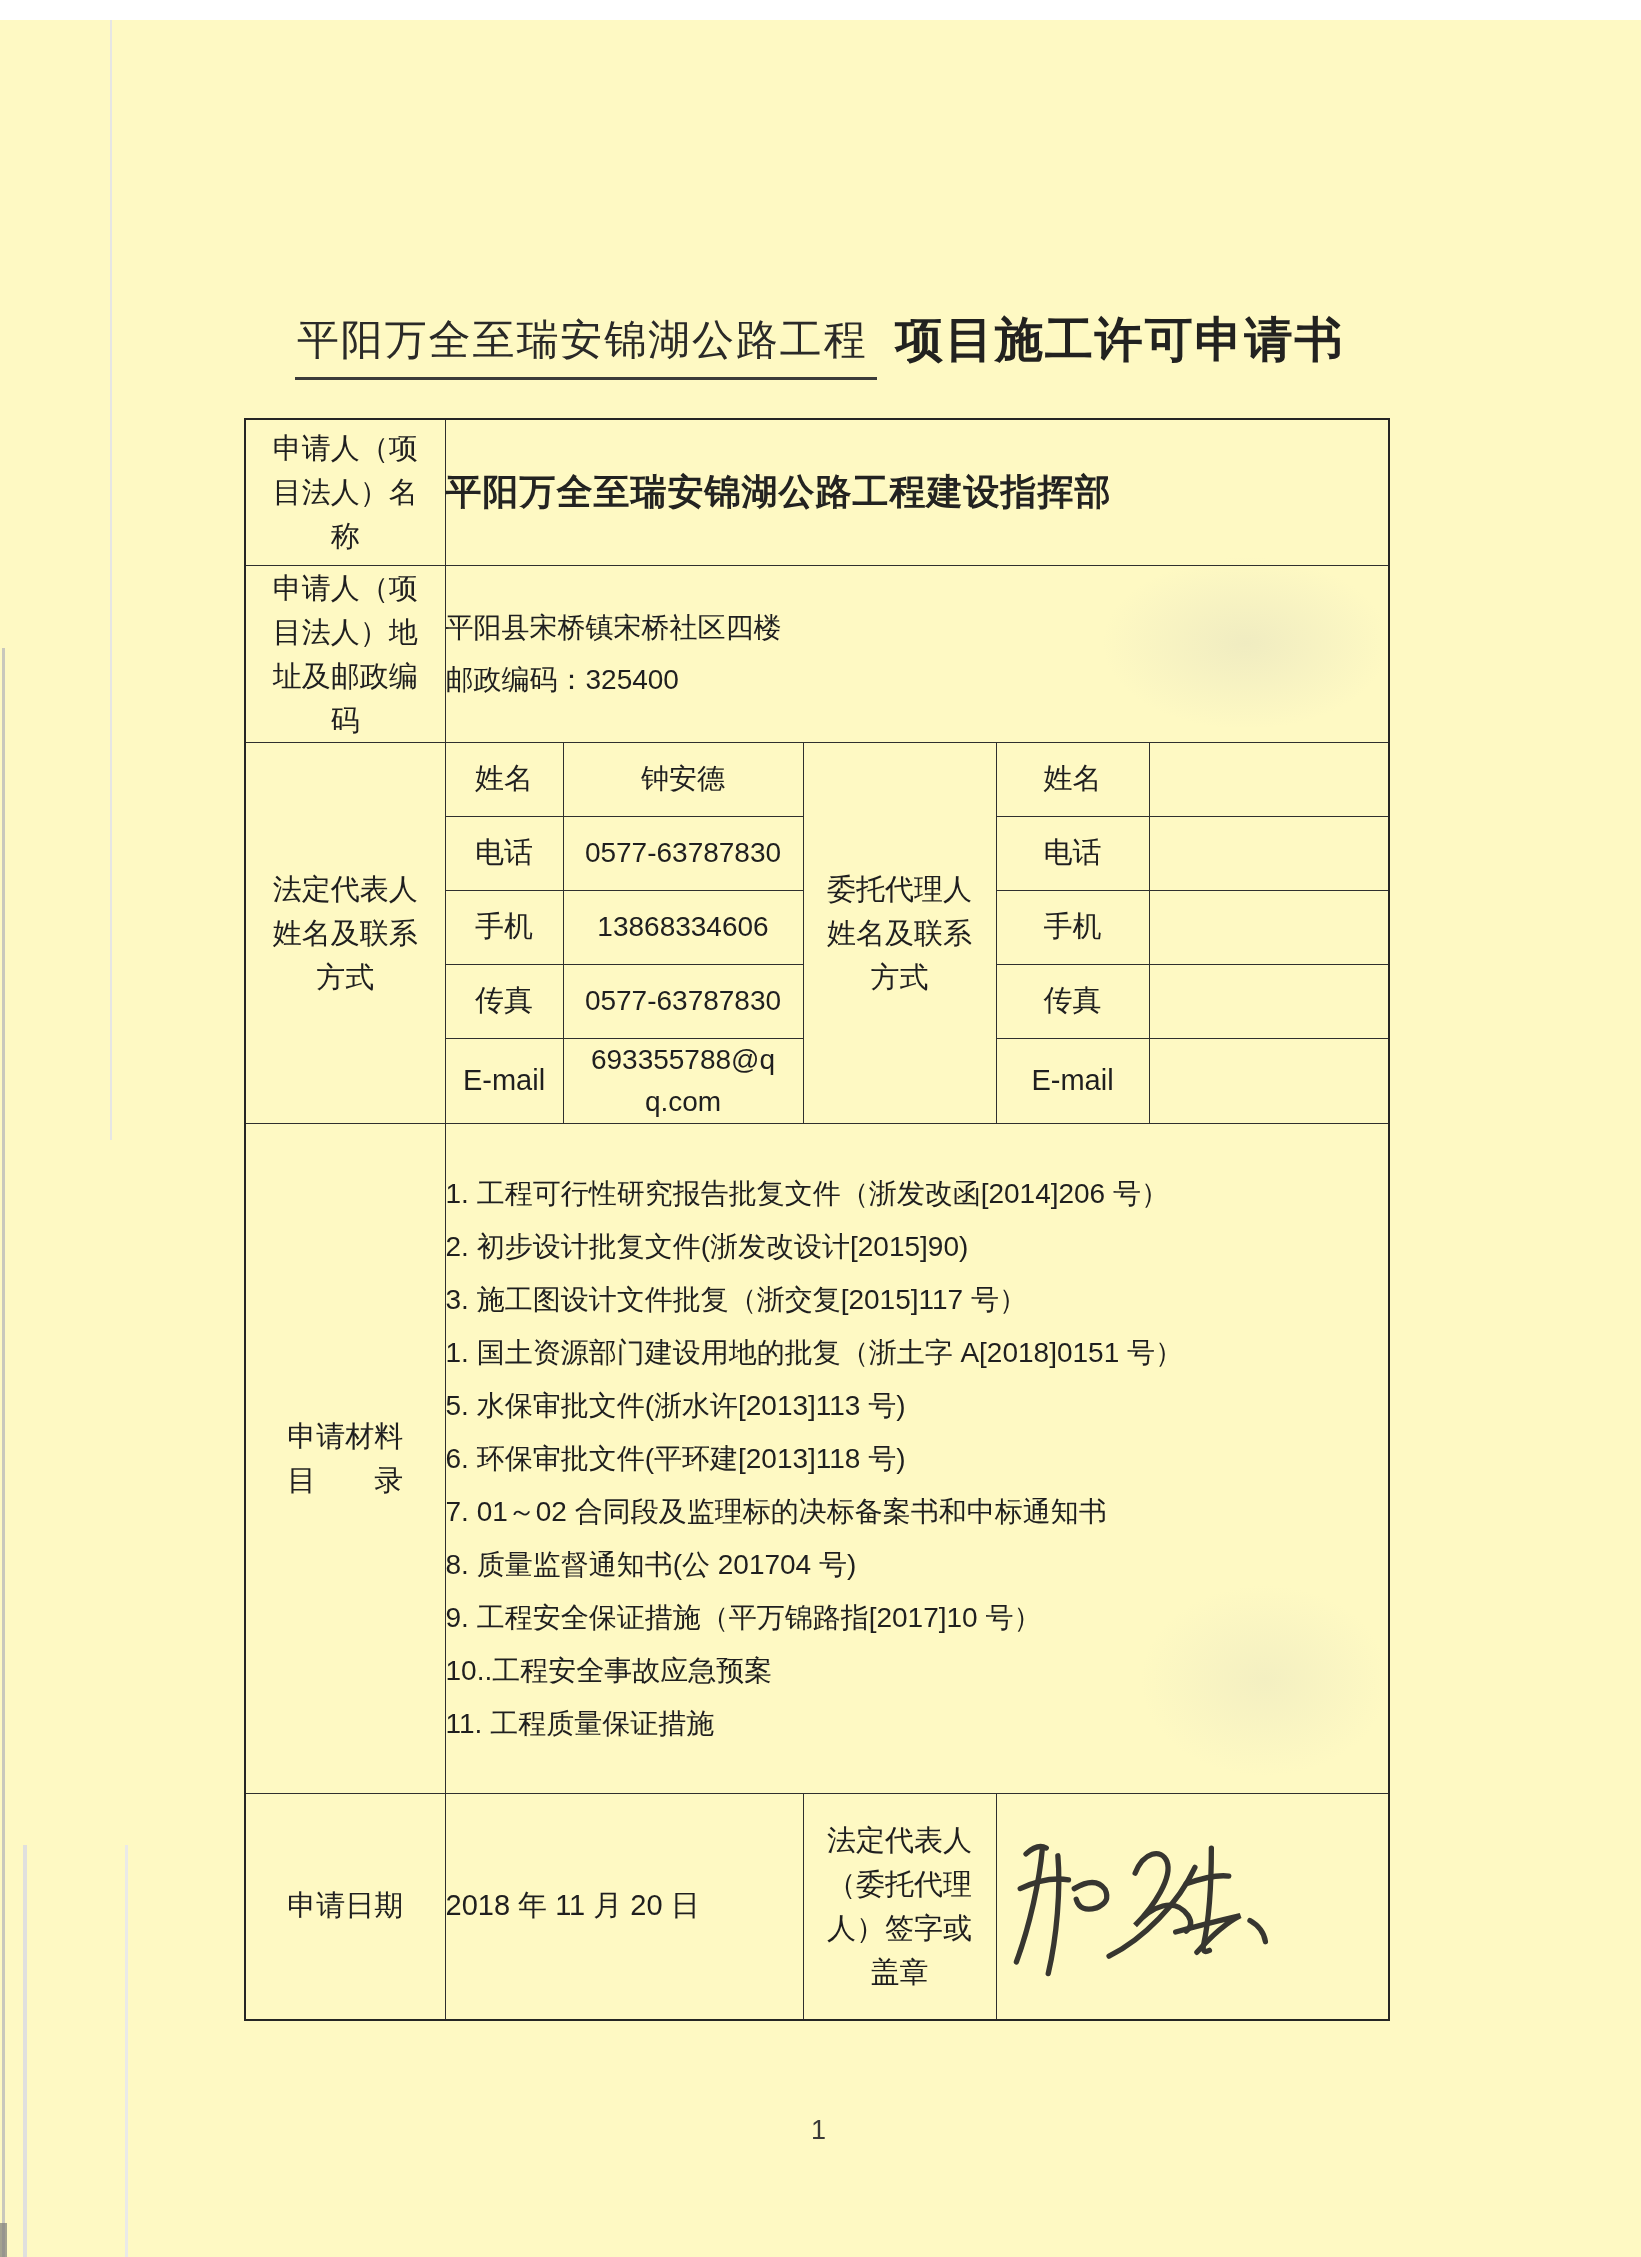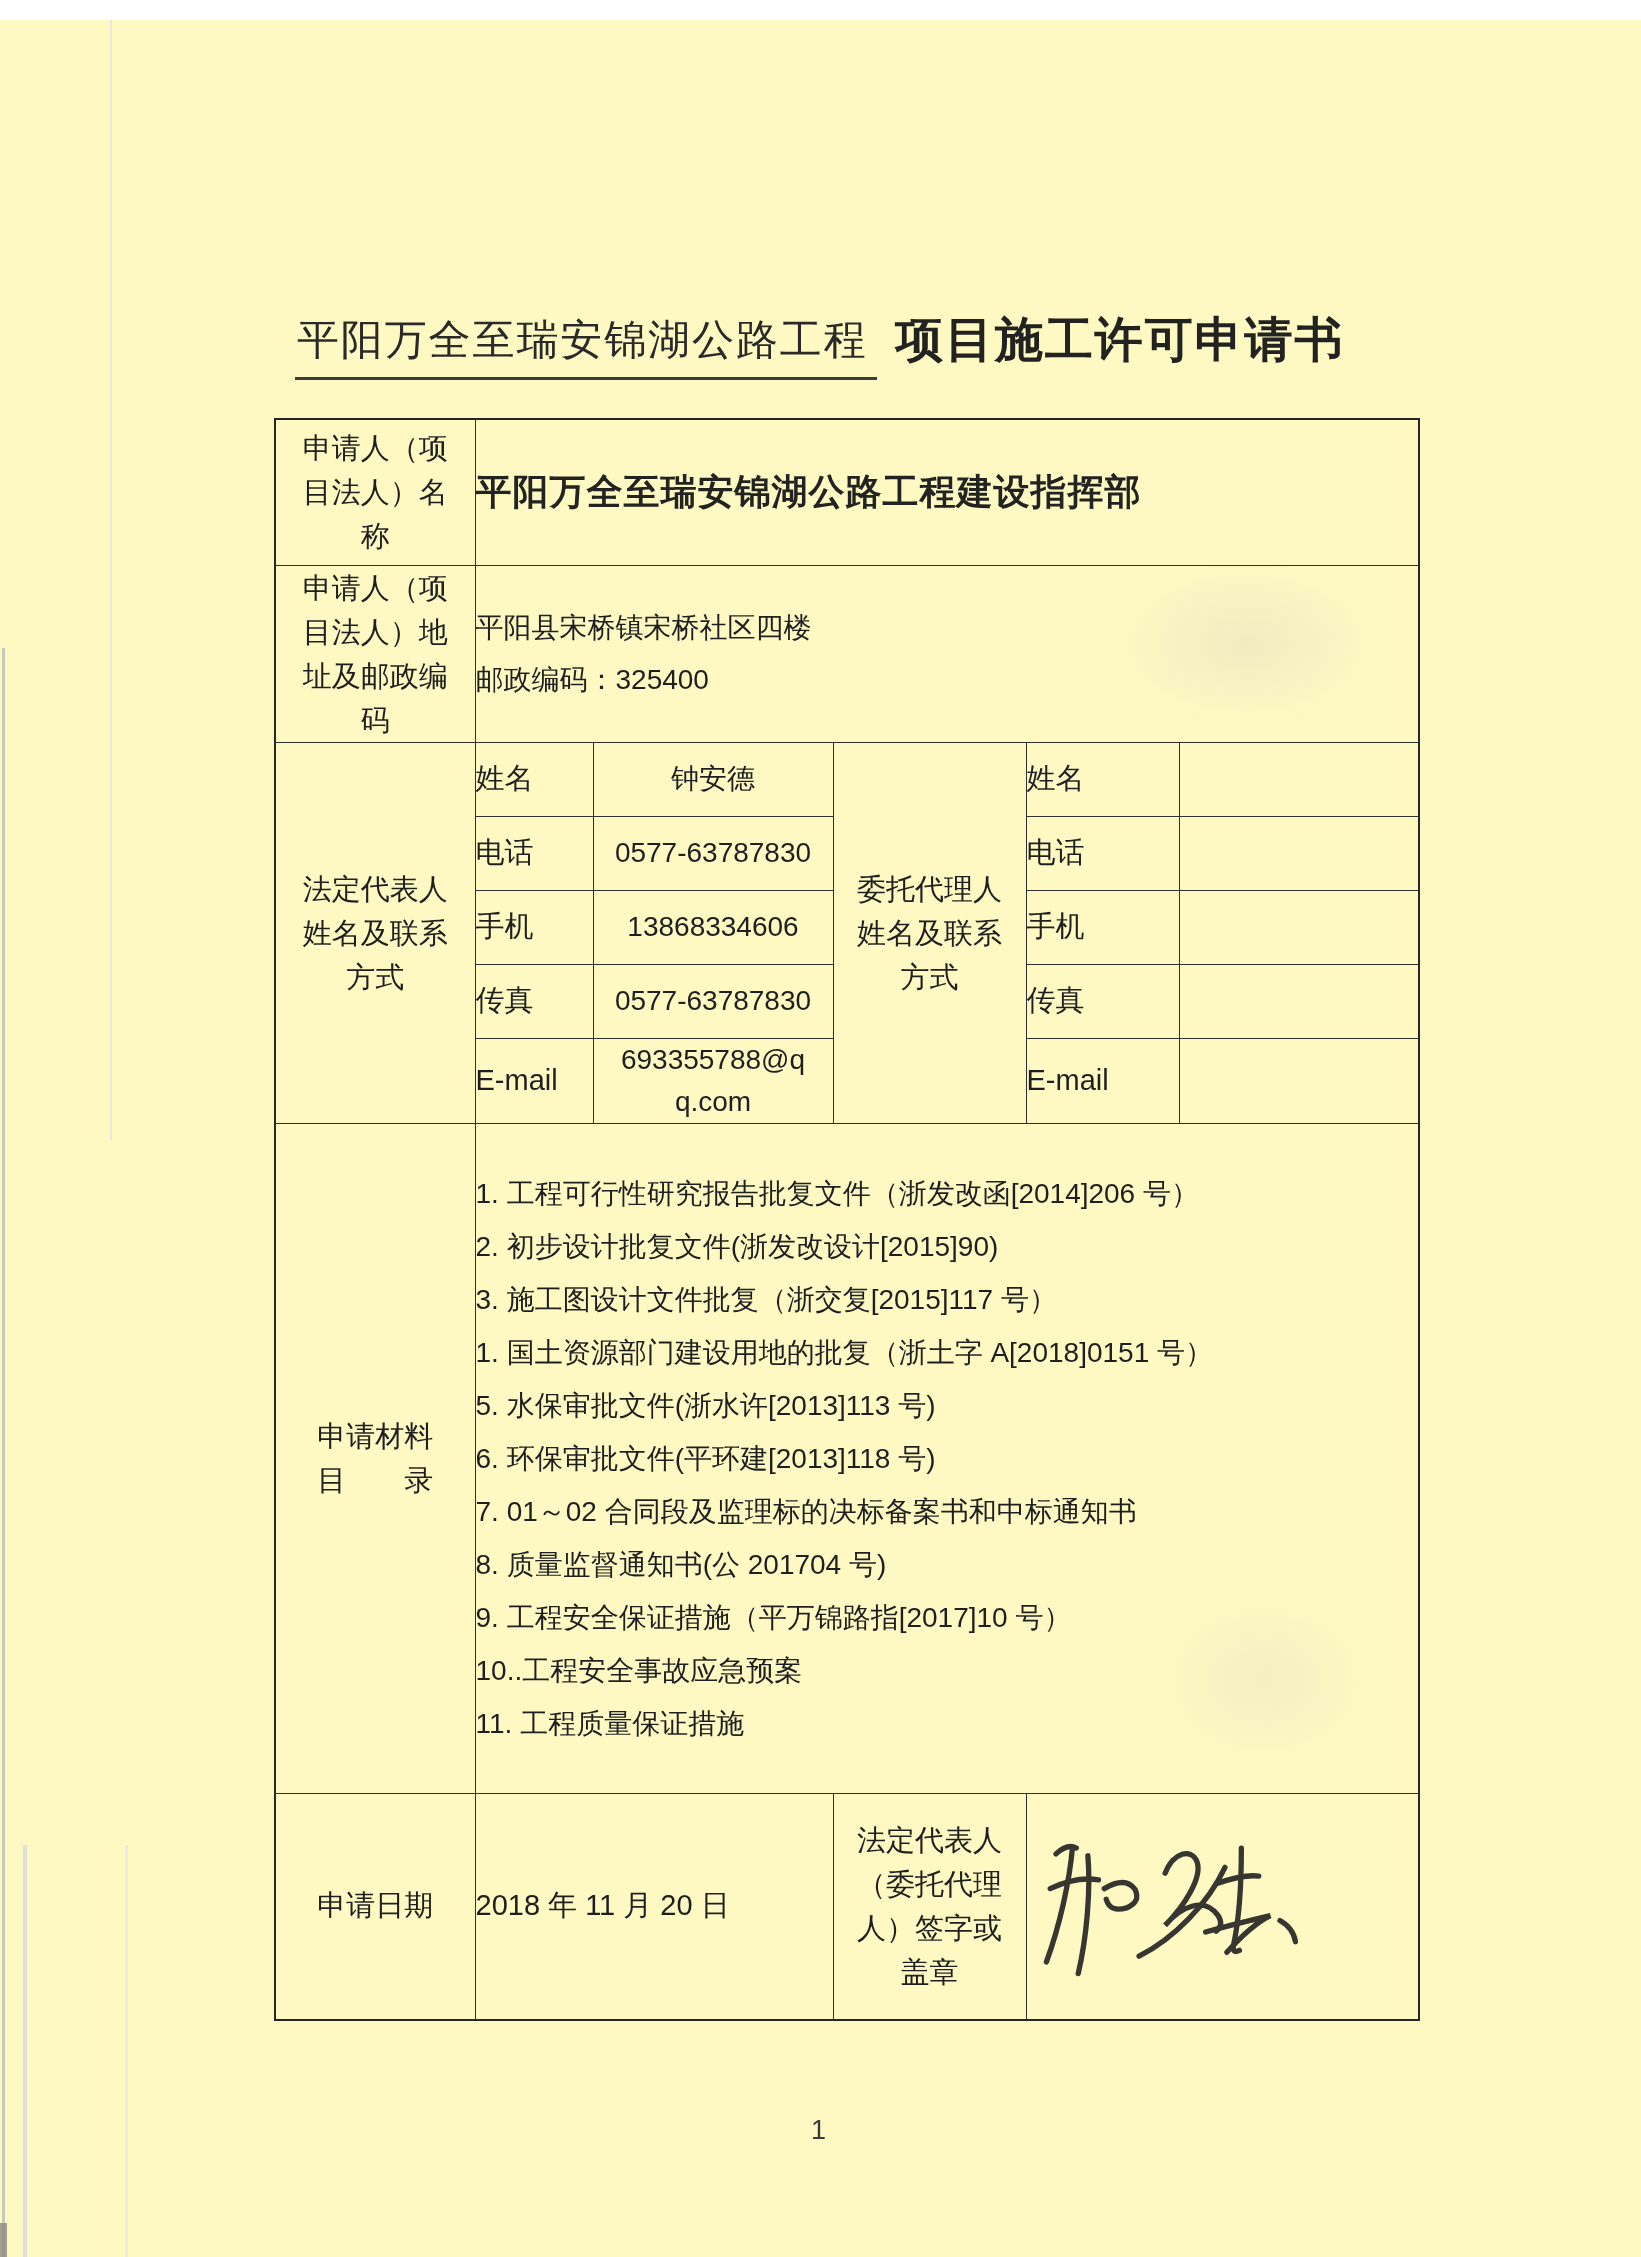--- a/index.html
+++ b/index.html
@@ -28,32 +28,32 @@
     display:inline-block; font-size:42px; letter-spacing:1.9px;
     border-bottom:3.9px solid #3c3c3a; padding:0 9.7px 8.7px 1.9px; color:#2a2a28;
   }
   .title-doc {
     display:inline-block; font-size:48px; font-weight:bold;
     margin-left:13.5px; letter-spacing:1.9px; color:#222220; vertical-align:-1.9px;
   }
 
   
   table.form {
-    position:absolute; left:274px; top:398px; width:1144px;
+    position:absolute; left:244px; top:398px; width:1144px;
     border-collapse:collapse; table-layout:fixed;
     border:2.9px solid #262624;
   }
   table.form td { border:1.9px solid #30302e; padding:0; vertical-align:middle; }
 
   td.lbl       { text-align:center; font-size:29px; }
   .lbl-line    { line-height:44px; }
   td.big-value { font-size:36px; font-weight:600; padding-left:25px; letter-spacing:1px; color:#232321; }
   td.addr-value{ font-size:28px; padding-left:23px; }
   .addr-line   { line-height:52px; }
-  td.sub-lbl   { font-size:29px; }
+  td.sub-lbl   { text-align:center; font-size:29px; }
   td.val       { text-align:center; font-size:28px; }
   .email-wrap  { width:201px; margin:0 auto; word-break:break-all; line-height:42px; text-align:center; }
 
   td.materials-cell { vertical-align:top; padding:33px 7.7px 0 15.4px; font-size:28px; }
   .mat-item    { line-height:53px; white-space:nowrap; }
 
   td.date-value{ font-size:29px; padding-left:42px; }
   td.sig-cell  { position:relative; }
   .sig-svg     { position:absolute; left:0; top:0; }
 

